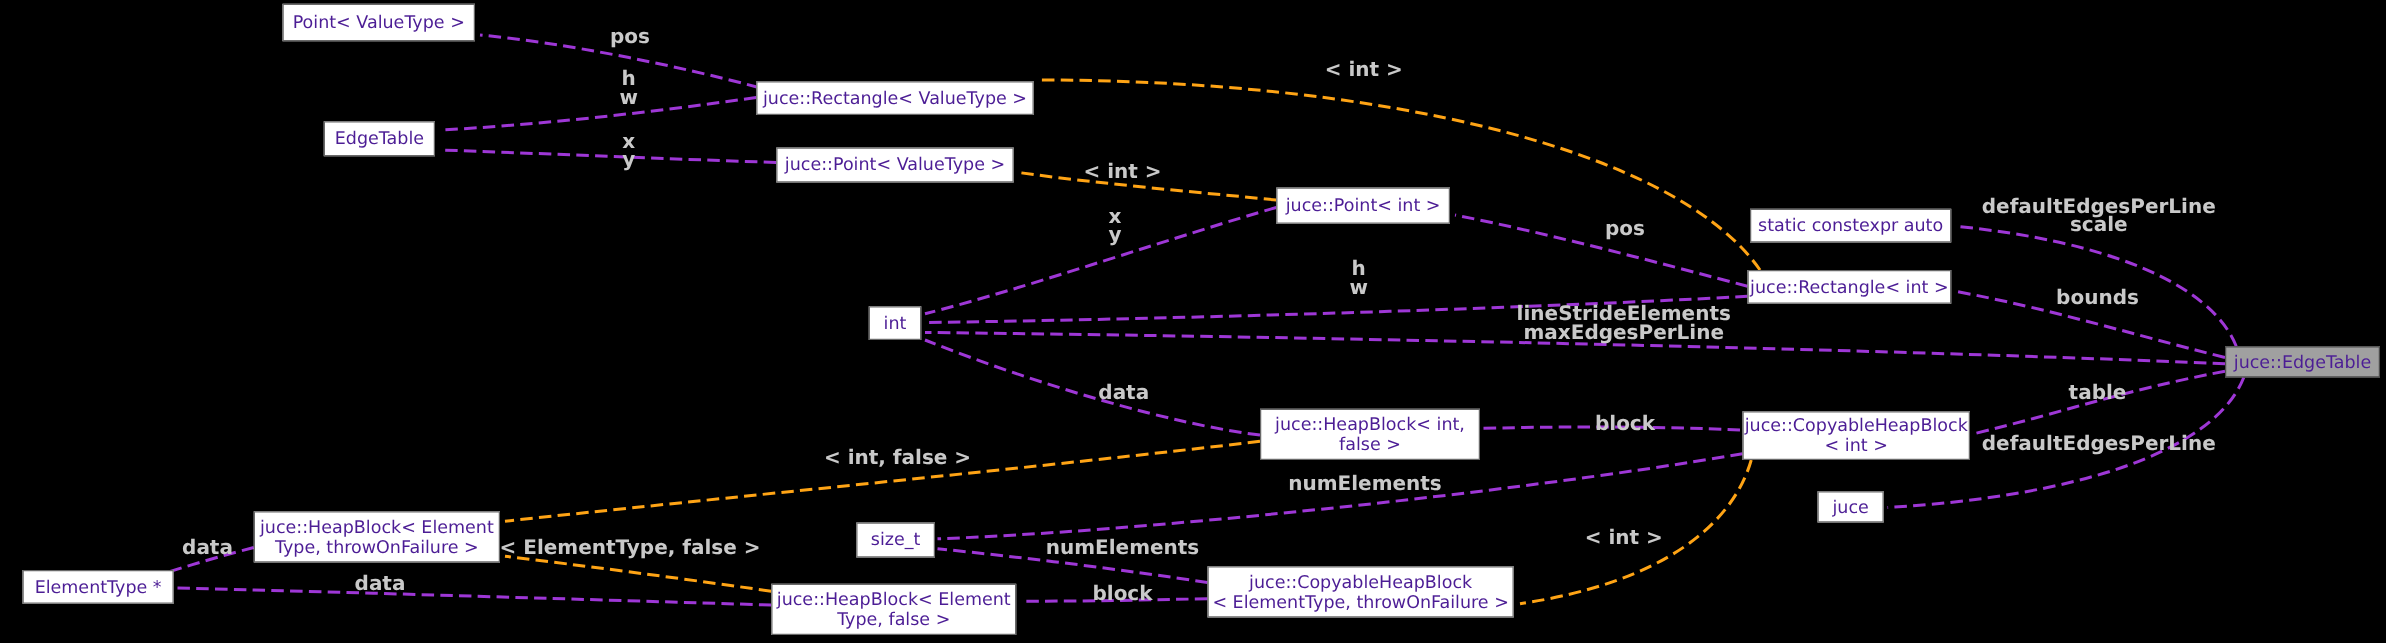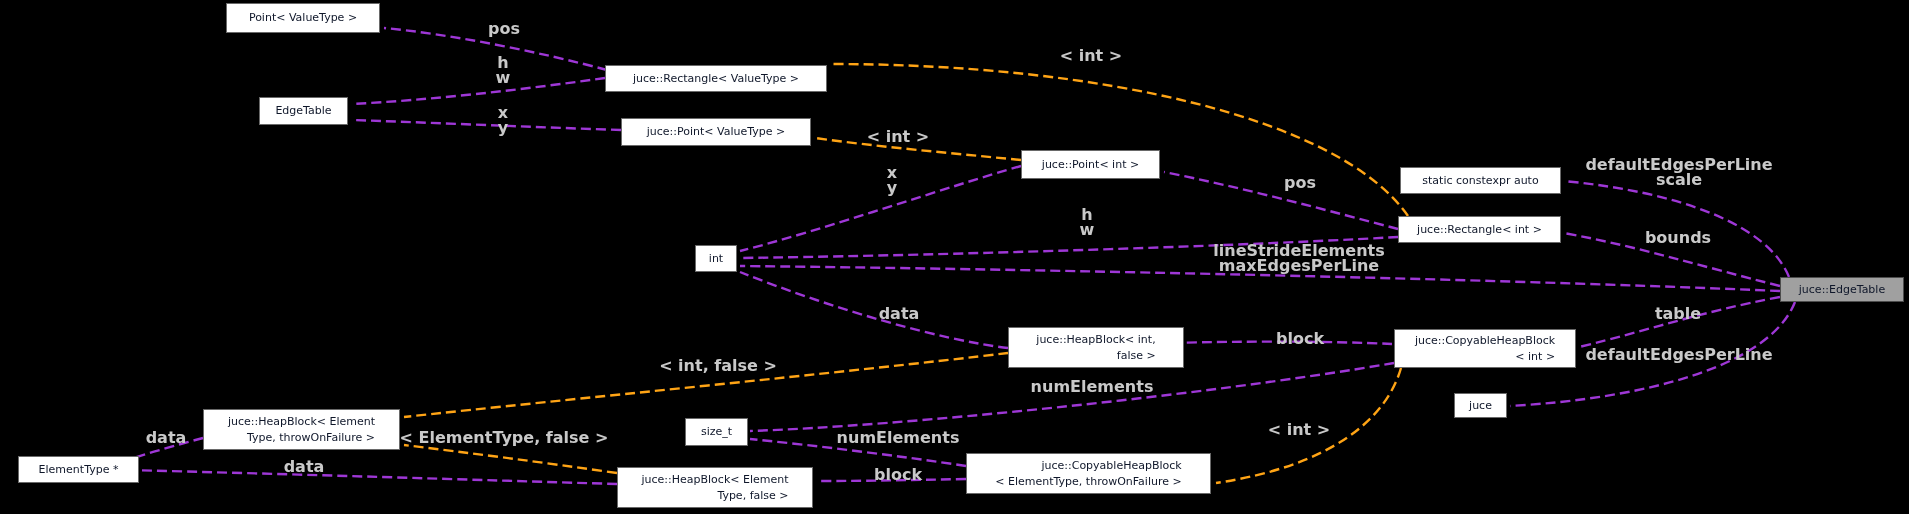--- a/index.html
+++ b/index.html
@@ -6,23 +6,23 @@
   .canvas{
     position:relative;width:1909px;height:514px;background:#000;
     font-family:"DejaVu Sans","Liberation Sans",sans-serif;overflow:hidden;
   }
   .edge-layer{position:absolute;left:0;top:0;width:1909px;height:514px;}
   .edge-layer path{fill:none;stroke-width:2.4;stroke-dasharray:10 5;}
   .edge-layer path.usage{stroke:#9e37d6;}
   .edge-layer path.tmpl{stroke:#ffa415;}
   .node{
     position:absolute;box-sizing:border-box;background:#ffffff;
-    border:1.5px solid #696969;color:#0f172a;
+    border:1.5px solid #696969;color:#4c1d95;
     display:flex;align-items:center;justify-content:center;
-    text-align:right;font-size:11px;line-height:16px;white-space:pre-line;
+    text-align:center;font-size:14px;line-height:16px;white-space:pre-line;
     cursor:pointer;
   }
   .node.selected{background:#a0a0a0;border-color:#4d4d4d;cursor:default;}
   .elabel{
     position:absolute;transform:translateX(-50%);
     color:#c9c9c9;font-size:16px;font-weight:bold;line-height:15px;
     white-space:pre-line;text-align:center;pointer-events:none;
   }
 </style>
 </head>

